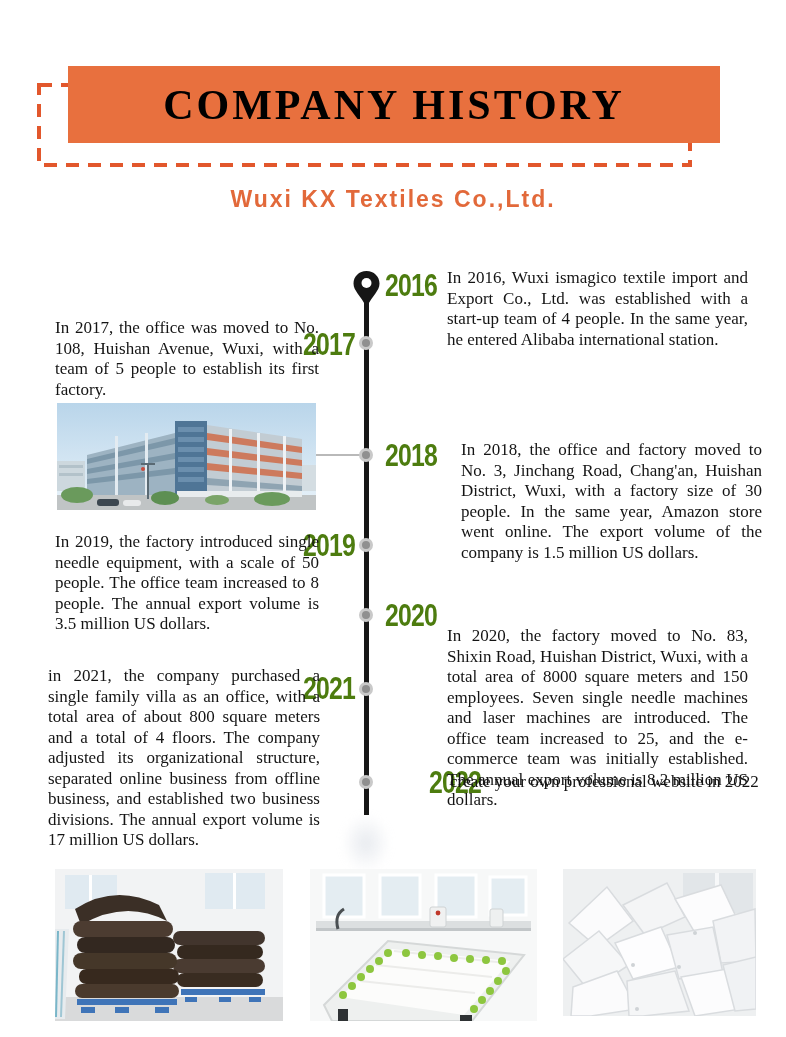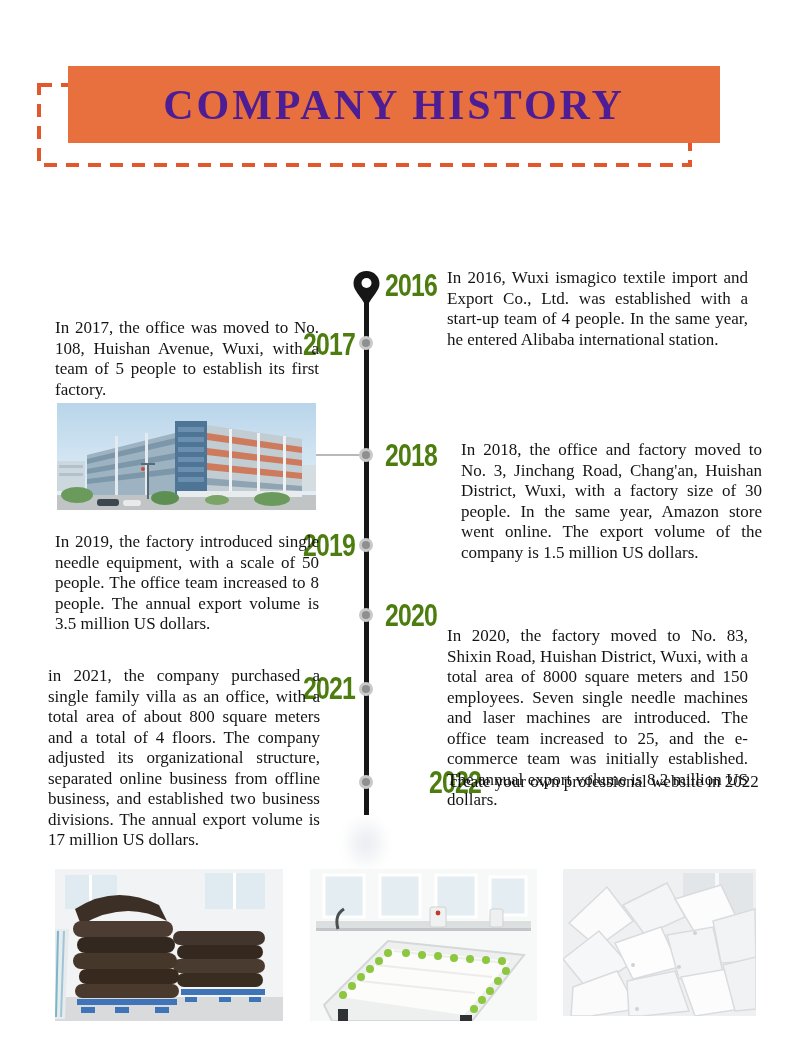--- a/index.html
+++ b/index.html
@@ -9,21 +9,21 @@
     font-family:"Liberation Serif",serif;color:#141414;
   }
   
   .dash-rect{position:absolute;left:37px;top:83px;z-index:1;}
   .banner{
     position:absolute;left:68px;top:66px;width:652px;height:77px;z-index:2;
     background:#e8703e;display:flex;align-items:center;justify-content:center;
   }
   .banner h1{
     margin:8px;font-family:"Liberation Serif",serif;font-weight:700;
-    font-size:42px;letter-spacing:3px;color:#4c1d95;white-space:nowrap;
+    font-size:42px;letter-spacing:3px;color:#000000;white-space:nowrap;
   }
   .subtitle{
     position:absolute;left:0;top:186px;width:100%;text-align:center;z-index:2;
     font-family:"Liberation Sans",sans-serif;font-weight:700;
     font-size:23px;letter-spacing:2px;color:#e2693a;
   }
   
   .tl-line{position:absolute;left:364px;top:302px;width:5px;height:513px;background:#161616;z-index:3;}
   .tl-pin{position:absolute;left:352px;top:270px;z-index:4;}
   .tl-dot{
@@ -74,20 +74,21 @@
 <body>
 
 <div class="page">
 
   <svg class="dash-rect" width="655" height="84">
     <rect x="2" y="2" width="651" height="80" fill="none" stroke="#e2572c" stroke-width="4" stroke-dasharray="13 9"></rect>
   </svg>
   <div class="banner">
     <h1>COMPANY HISTORY</h1>
   </div>
+  <div class="subtitle">Wuxi KX Textiles Co.,Ltd.</div>
 
   <div class="tl-line"></div>
   <svg class="tl-pin" width="29" height="39" viewBox="0 0 29 39">
     <path d="M14.5 1 C7 1 1.5 6.5 1.5 13.5 C1.5 21 8.5 25 14.5 37.5 C20.5 25 27.5 21 27.5 13.5 C27.5 6.5 22 1 14.5 1 Z" fill="#161616"></path>
     <circle cx="14.5" cy="13" r="5" fill="#ffffff"></circle>
   </svg>
   <div class="tl-dot dot-2017"></div>
   <div class="tl-dot dot-2018"></div>
   <div class="tl-dot dot-2019"></div>
   <div class="tl-dot dot-2020"></div>

